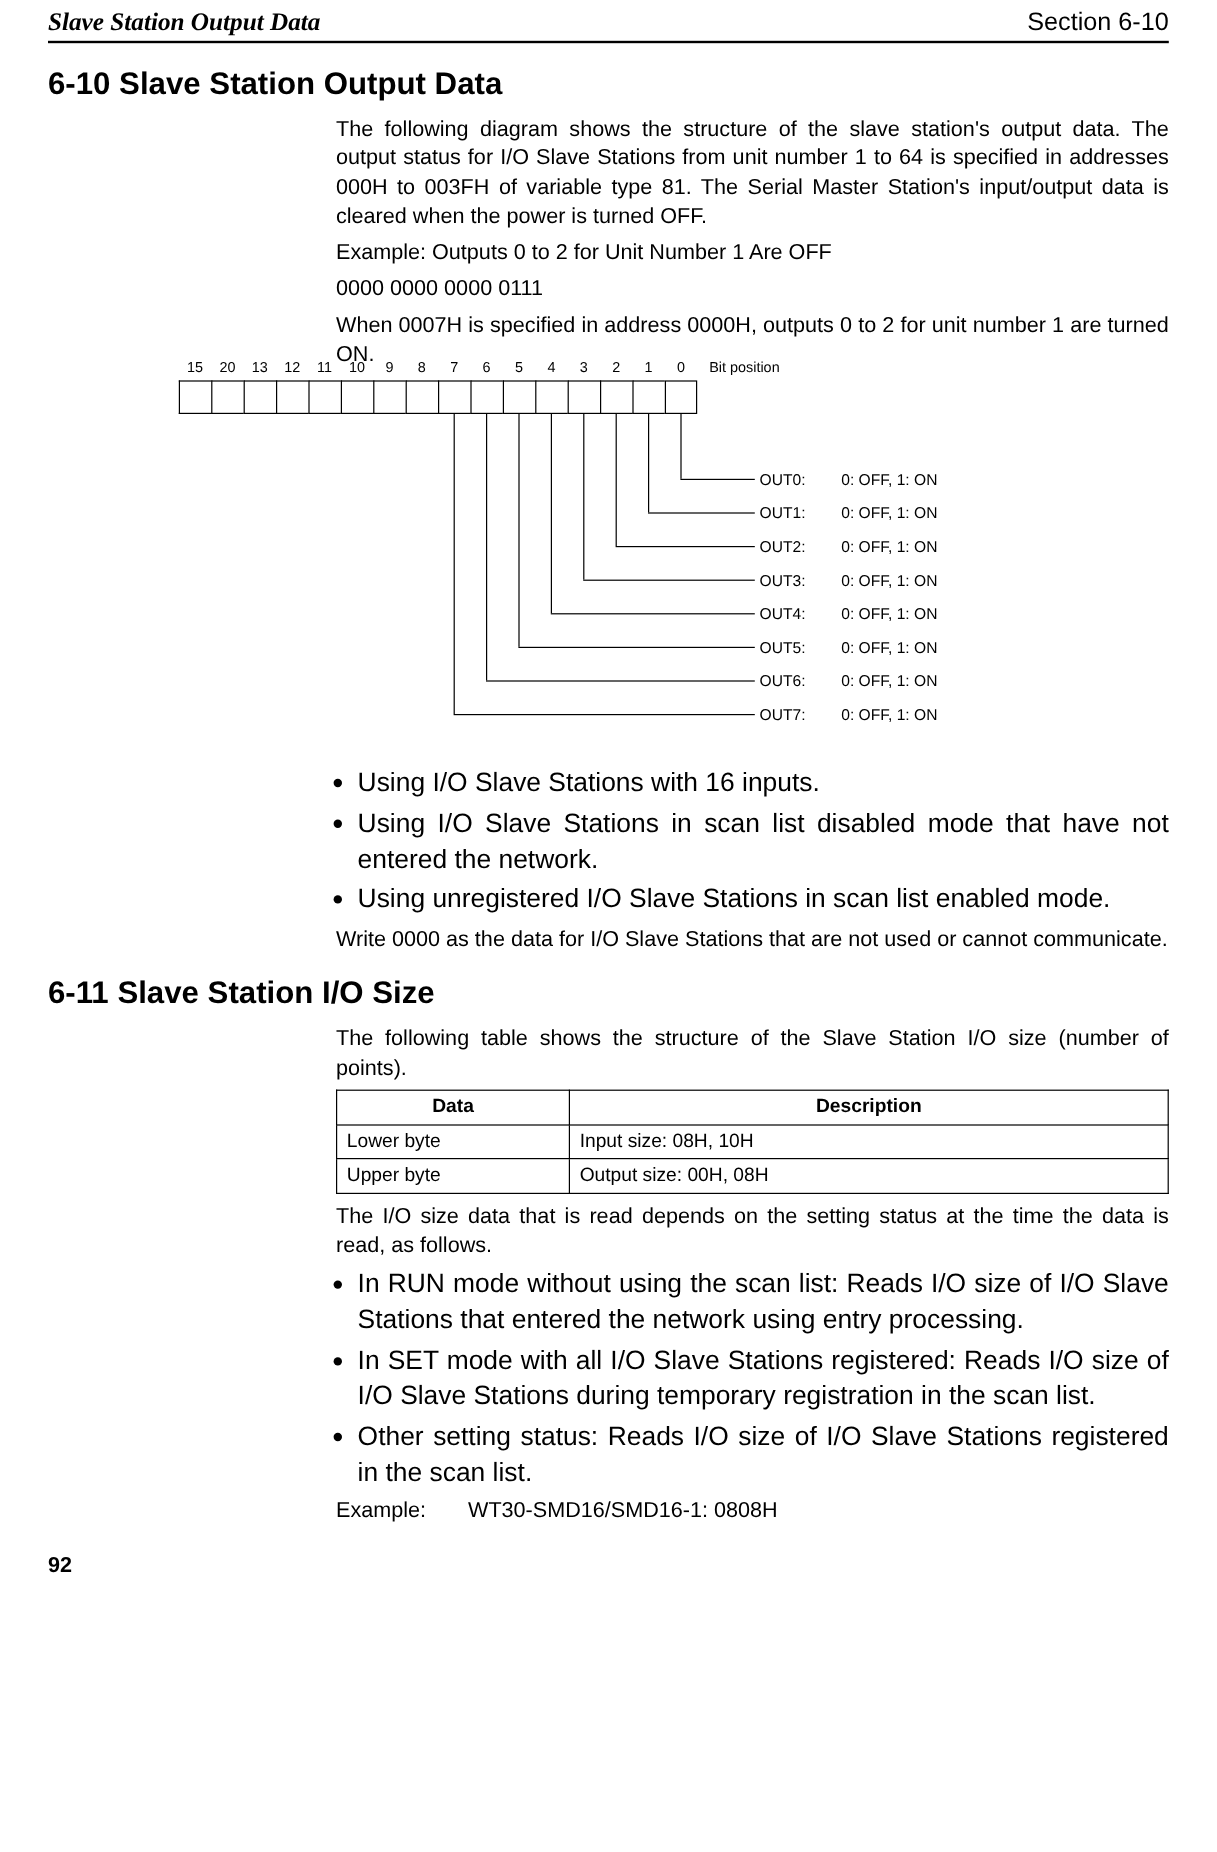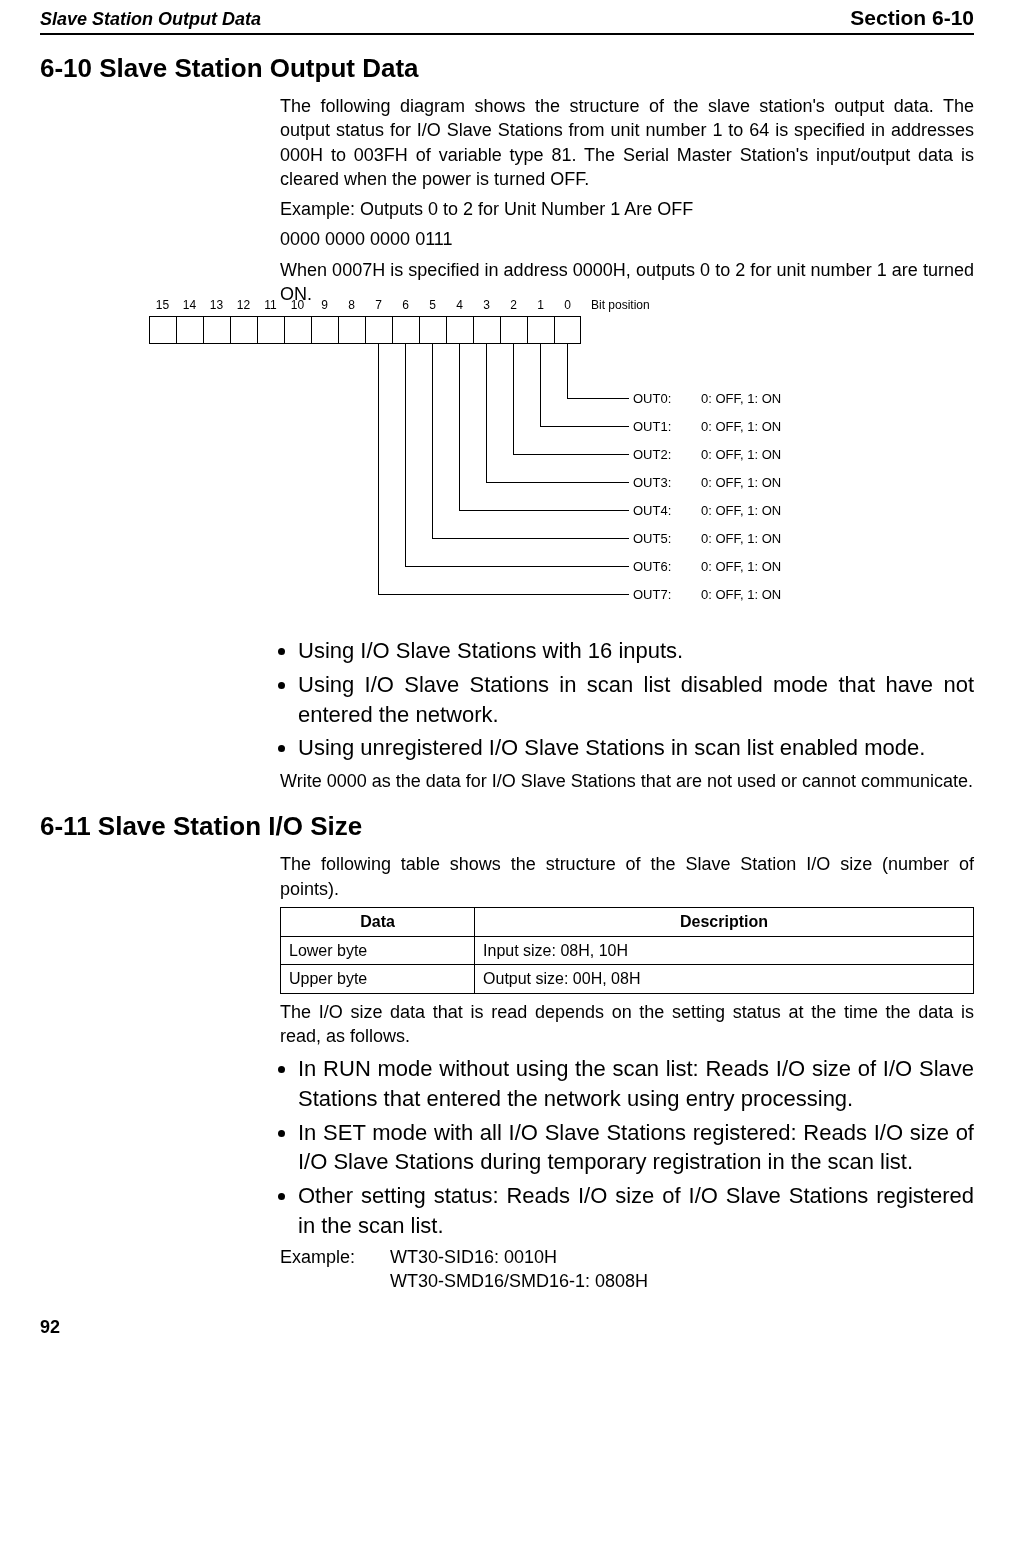--- a/index.html
+++ b/index.html
@@ -1,19 +1,19 @@
 <!DOCTYPE html>
 <html><head>
 <meta charset="utf-8">
 <style>
 html,body{margin:0;padding:0;font-family:Arial,Helvetica,sans-serif;color:#000;background:#fff}
 .page{width:1014px;margin:0 auto;padding:0 40px;box-sizing:border-box}
 .header-line{display:flex;justify-content:space-between;align-items:baseline;border-bottom:2px solid #000;padding:6px 0 3px}
-.header-left{font-style:italic;font-weight:bold;font-size:18px;font-family:Liberation Sans, sans-serif}
-.header-right{font-weight:bold;font-size:21px}
+.header-left{font-style:italic;font-weight:bold;font-size:21px;font-family:Liberation Serif, serif}
+.header-right{font-weight:normal;font-size:21px}
 h2{font-size:26px;margin:18px 0 10px;font-weight:bold}
 .body-text{margin-left:240px;font-size:18px;line-height:1.35;text-align:justify}
 .body-text p{margin:6px 0}
 .bold{font-weight:normal}
 .diagram{margin:10px 0 10px 109px;position:relative;height:310px}
 .bit-row{position:absolute;top:0;left:0;display:flex}
 .bit-cell{width:27px;height:28px;border:1px solid #000;border-right:none;box-sizing:border-box}
 .bit-cell:last-child{border-right:1px solid #000}
 .bit-label{position:absolute;top:-18px;font-size:12px;width:27px;text-align:center}
 .bit-pos-lbl{position:absolute;top:-18px;left:442px;font-size:12px}
@@ -47,21 +47,21 @@
   <div class="body-text">
     <p>The following diagram shows the structure of the slave station's output data. The output status for I/O Slave Stations from unit number 1 to 64 is specified in addresses 000H to 003FH of variable type 81. The Serial Master Station's input/output data is cleared when the power is turned OFF.</p>
     <p class="bold">Example: Outputs 0 to 2 for Unit Number 1 Are OFF</p>
     <p>0000 0000 0000 0111</p>
     <p>When 0007H is specified in address 0000H, outputs 0 to 2 for unit number 1 are turned ON.</p>
   </div>
 
   <div class="diagram">
 
     <div class="bit-label" style="left:0px">15</div>
-    <div class="bit-label" style="left:27px">14</div>
+    <div class="bit-label" style="left:27px">20</div>
     <div class="bit-label" style="left:54px">13</div>
     <div class="bit-label" style="left:81px">12</div>
     <div class="bit-label" style="left:108px">11</div>
     <div class="bit-label" style="left:135px">10</div>
     <div class="bit-label" style="left:162px">9</div>
     <div class="bit-label" style="left:189px">8</div>
     <div class="bit-label" style="left:216px">7</div>
     <div class="bit-label" style="left:243px">6</div>
     <div class="bit-label" style="left:270px">5</div>
     <div class="bit-label" style="left:297px">4</div>
@@ -162,20 +162,19 @@
     <p>The I/O size data that is read depends on the setting status at the time the data is read, as follows.</p>
     <ul class="bullets">
       <li>In RUN mode without using the scan list: Reads I/O size of I/O Slave Stations that entered the network using entry processing.</li>
       <li>In SET mode with all I/O Slave Stations registered: Reads I/O size of I/O Slave Stations during temporary registration in the scan list.</li>
       <li>Other setting status: Reads I/O size of I/O Slave Stations registered in the scan list.</li>
     </ul>
 
     <div class="example-line">
       <div class="lab">Example:</div>
       <div>
-        <div>WT30-SID16: 0010H</div>
         <div>WT30-SMD16/SMD16-1: 0808H</div>
       </div>
     </div>
   </div>
 
   <div class="page-num">92</div>
 </div>
 
 </body></html>

